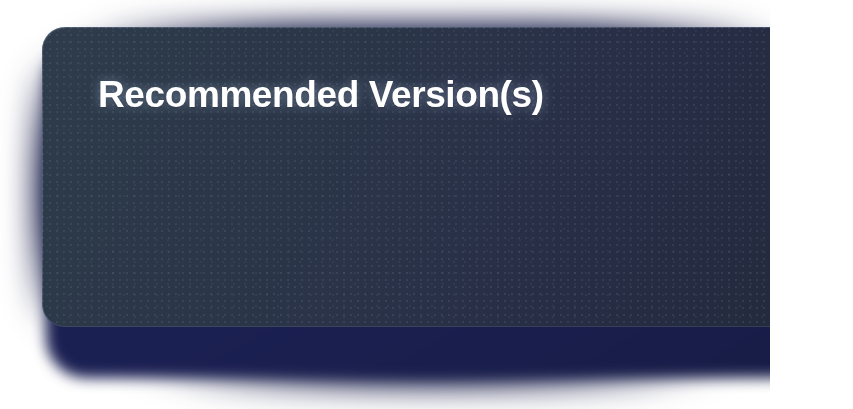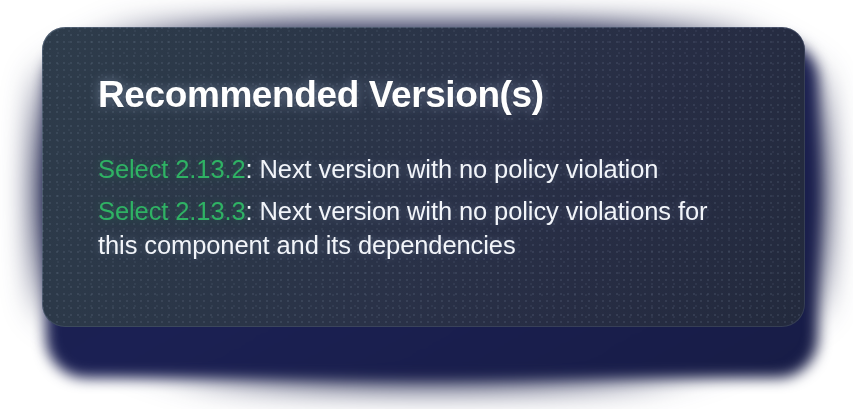--- a/index.html
+++ b/index.html
@@ -4,21 +4,21 @@
 <title>Recommended Version(s)</title>
 <style>
   html, body {
     margin: 0;
     padding: 0;
     background: #ffffff;
   }
 
   #stage {
     position: relative;
-    width: 853px;
+    width: 770px;
     height: 409px;
     overflow: hidden;
     background: #ffffff;
     font-family: "Liberation Sans", "DejaVu Sans", sans-serif;
     -webkit-font-smoothing: antialiased;
   }
 
   
   .glow-layer {
     position: absolute;
@@ -127,27 +127,16 @@
   <div class="glow-layer"></div>
   <div class="glow-core"></div>
 
   <div class="card">
     <div class="card-noise"></div>
 
     <div class="card-inner">
 
       <h1 class="title">Recommended Version(s)</h1>
 
-      <div class="body-block">
-
-        <p class="line">
-          <span class="accent">Select 2.13.2</span><span>: Next version with no policy violation</span>
-        </p>
-
-        <p class="line">
-          <span class="accent">Select 2.13.3</span><span>: Next version with no policy violations for this component and its dependencies</span>
-        </p>
-
-      </div>
     </div>
   </div>
 
 </div>
 
 </body></html>

